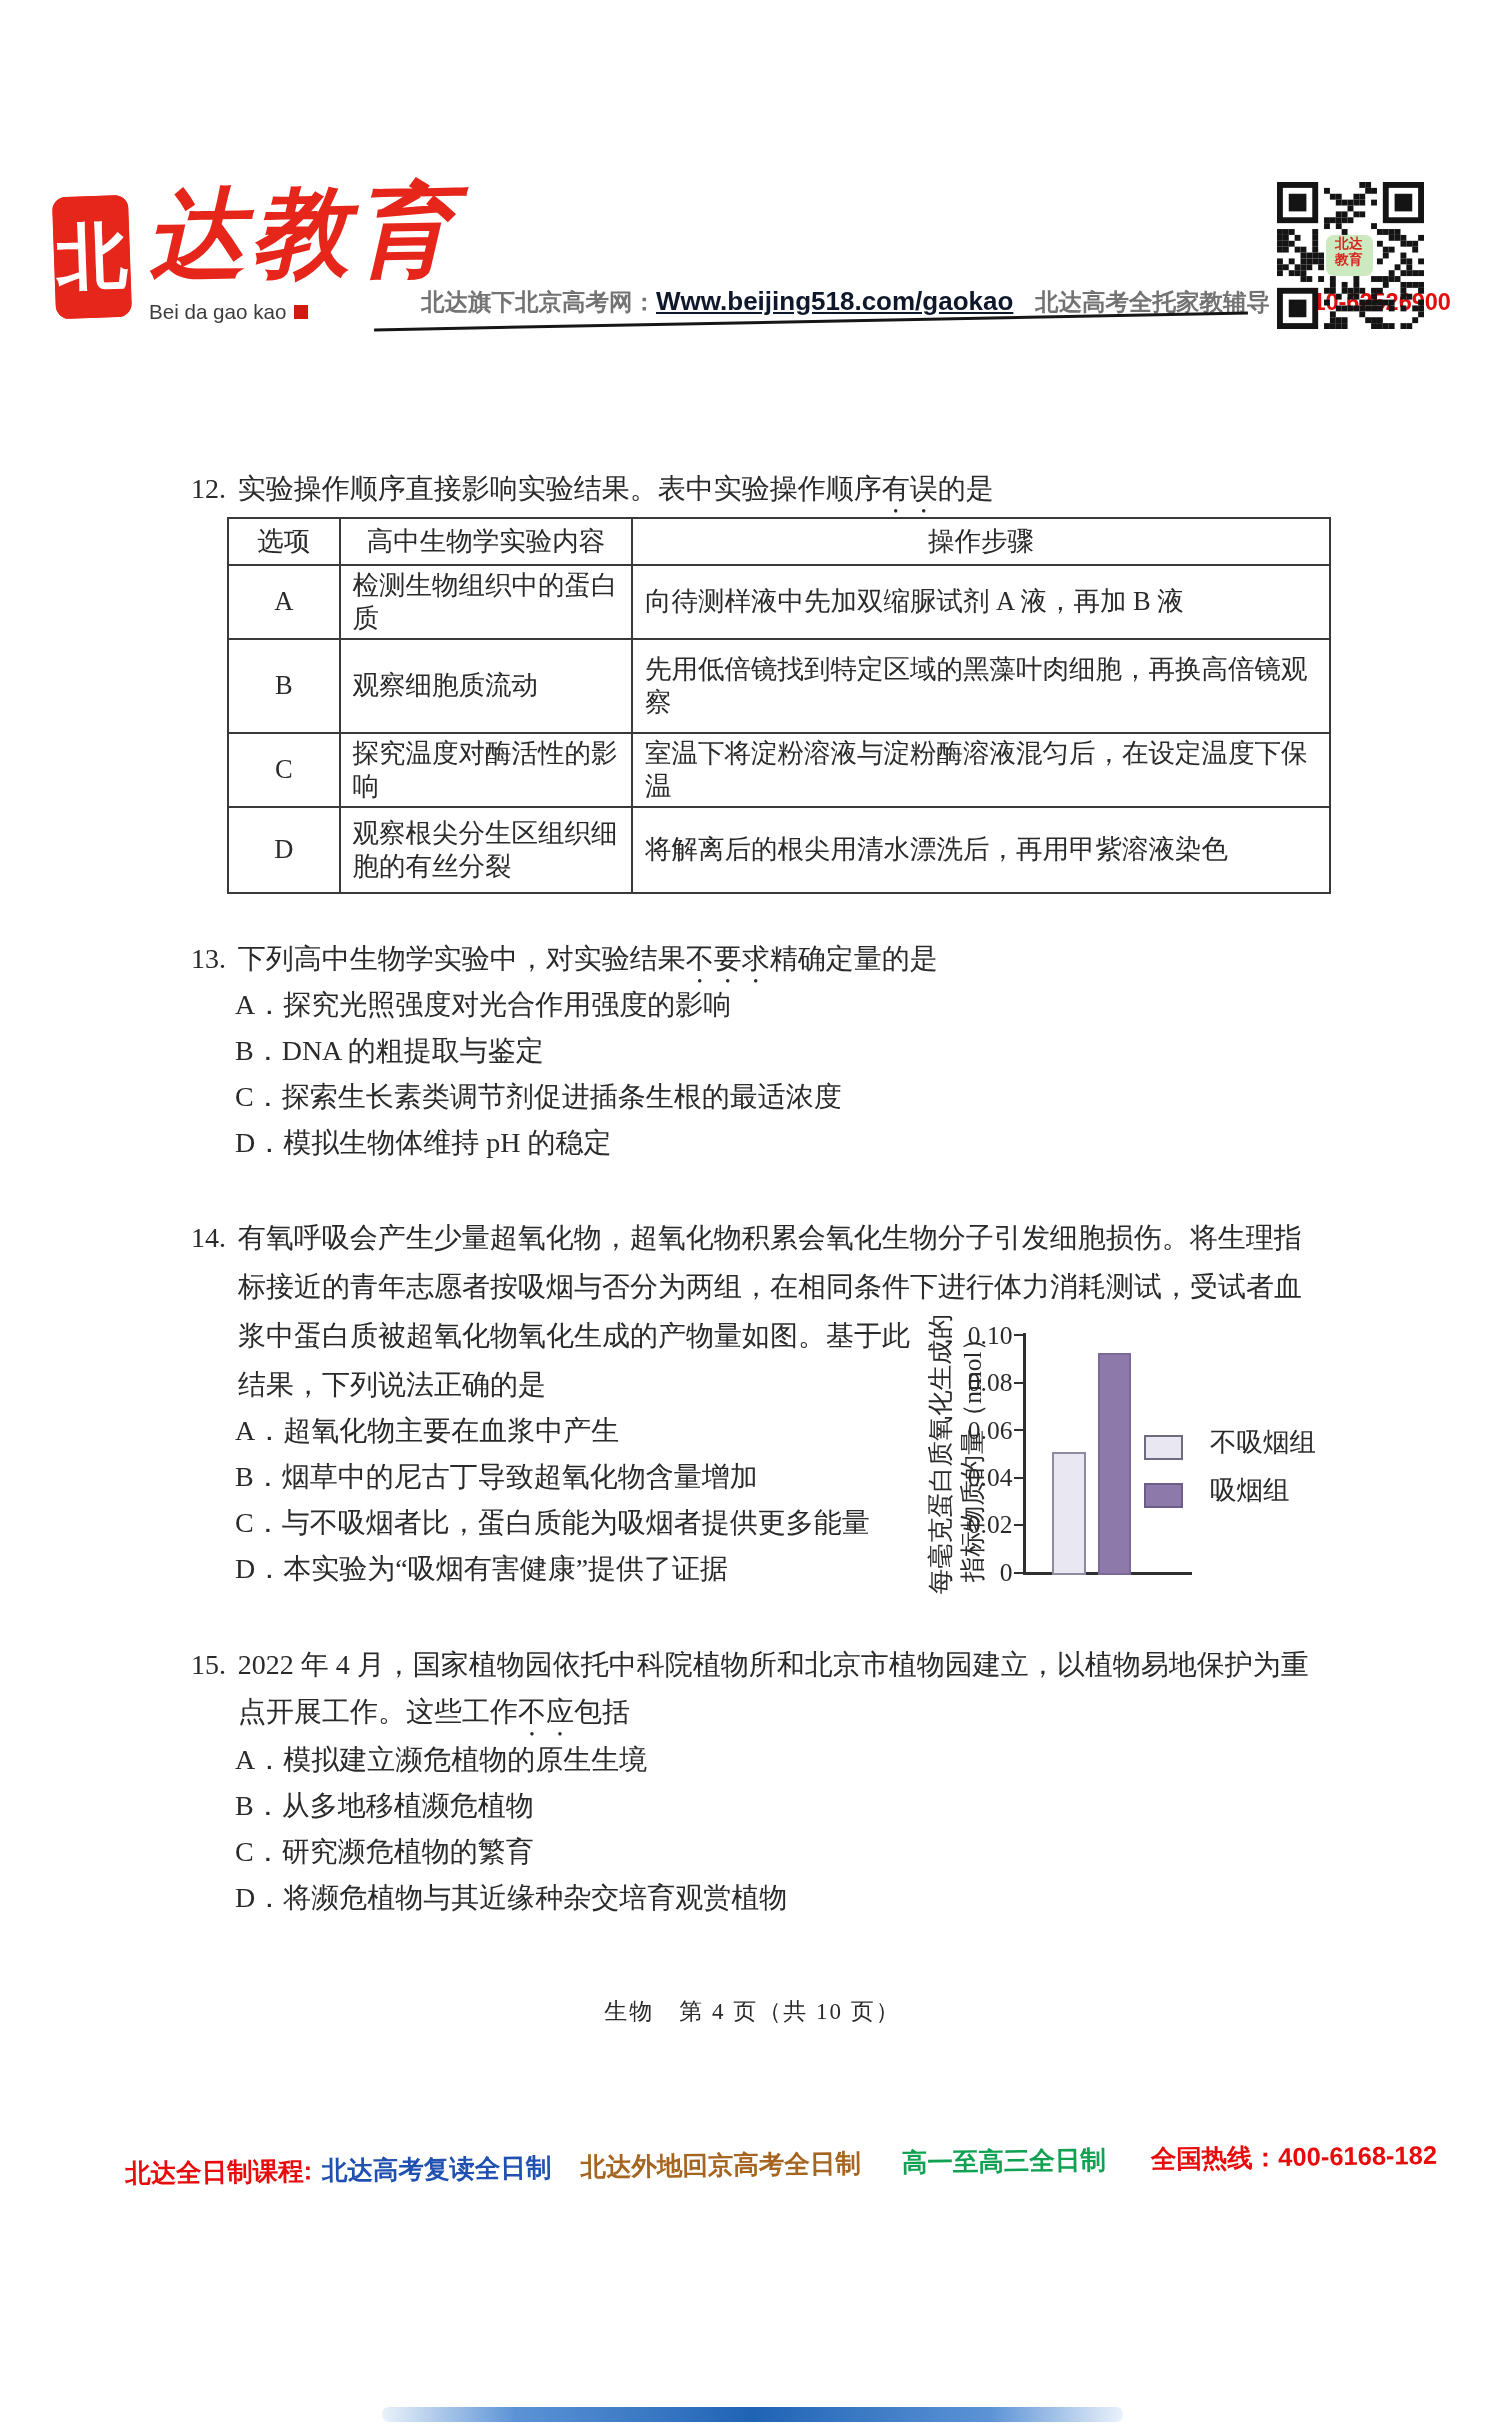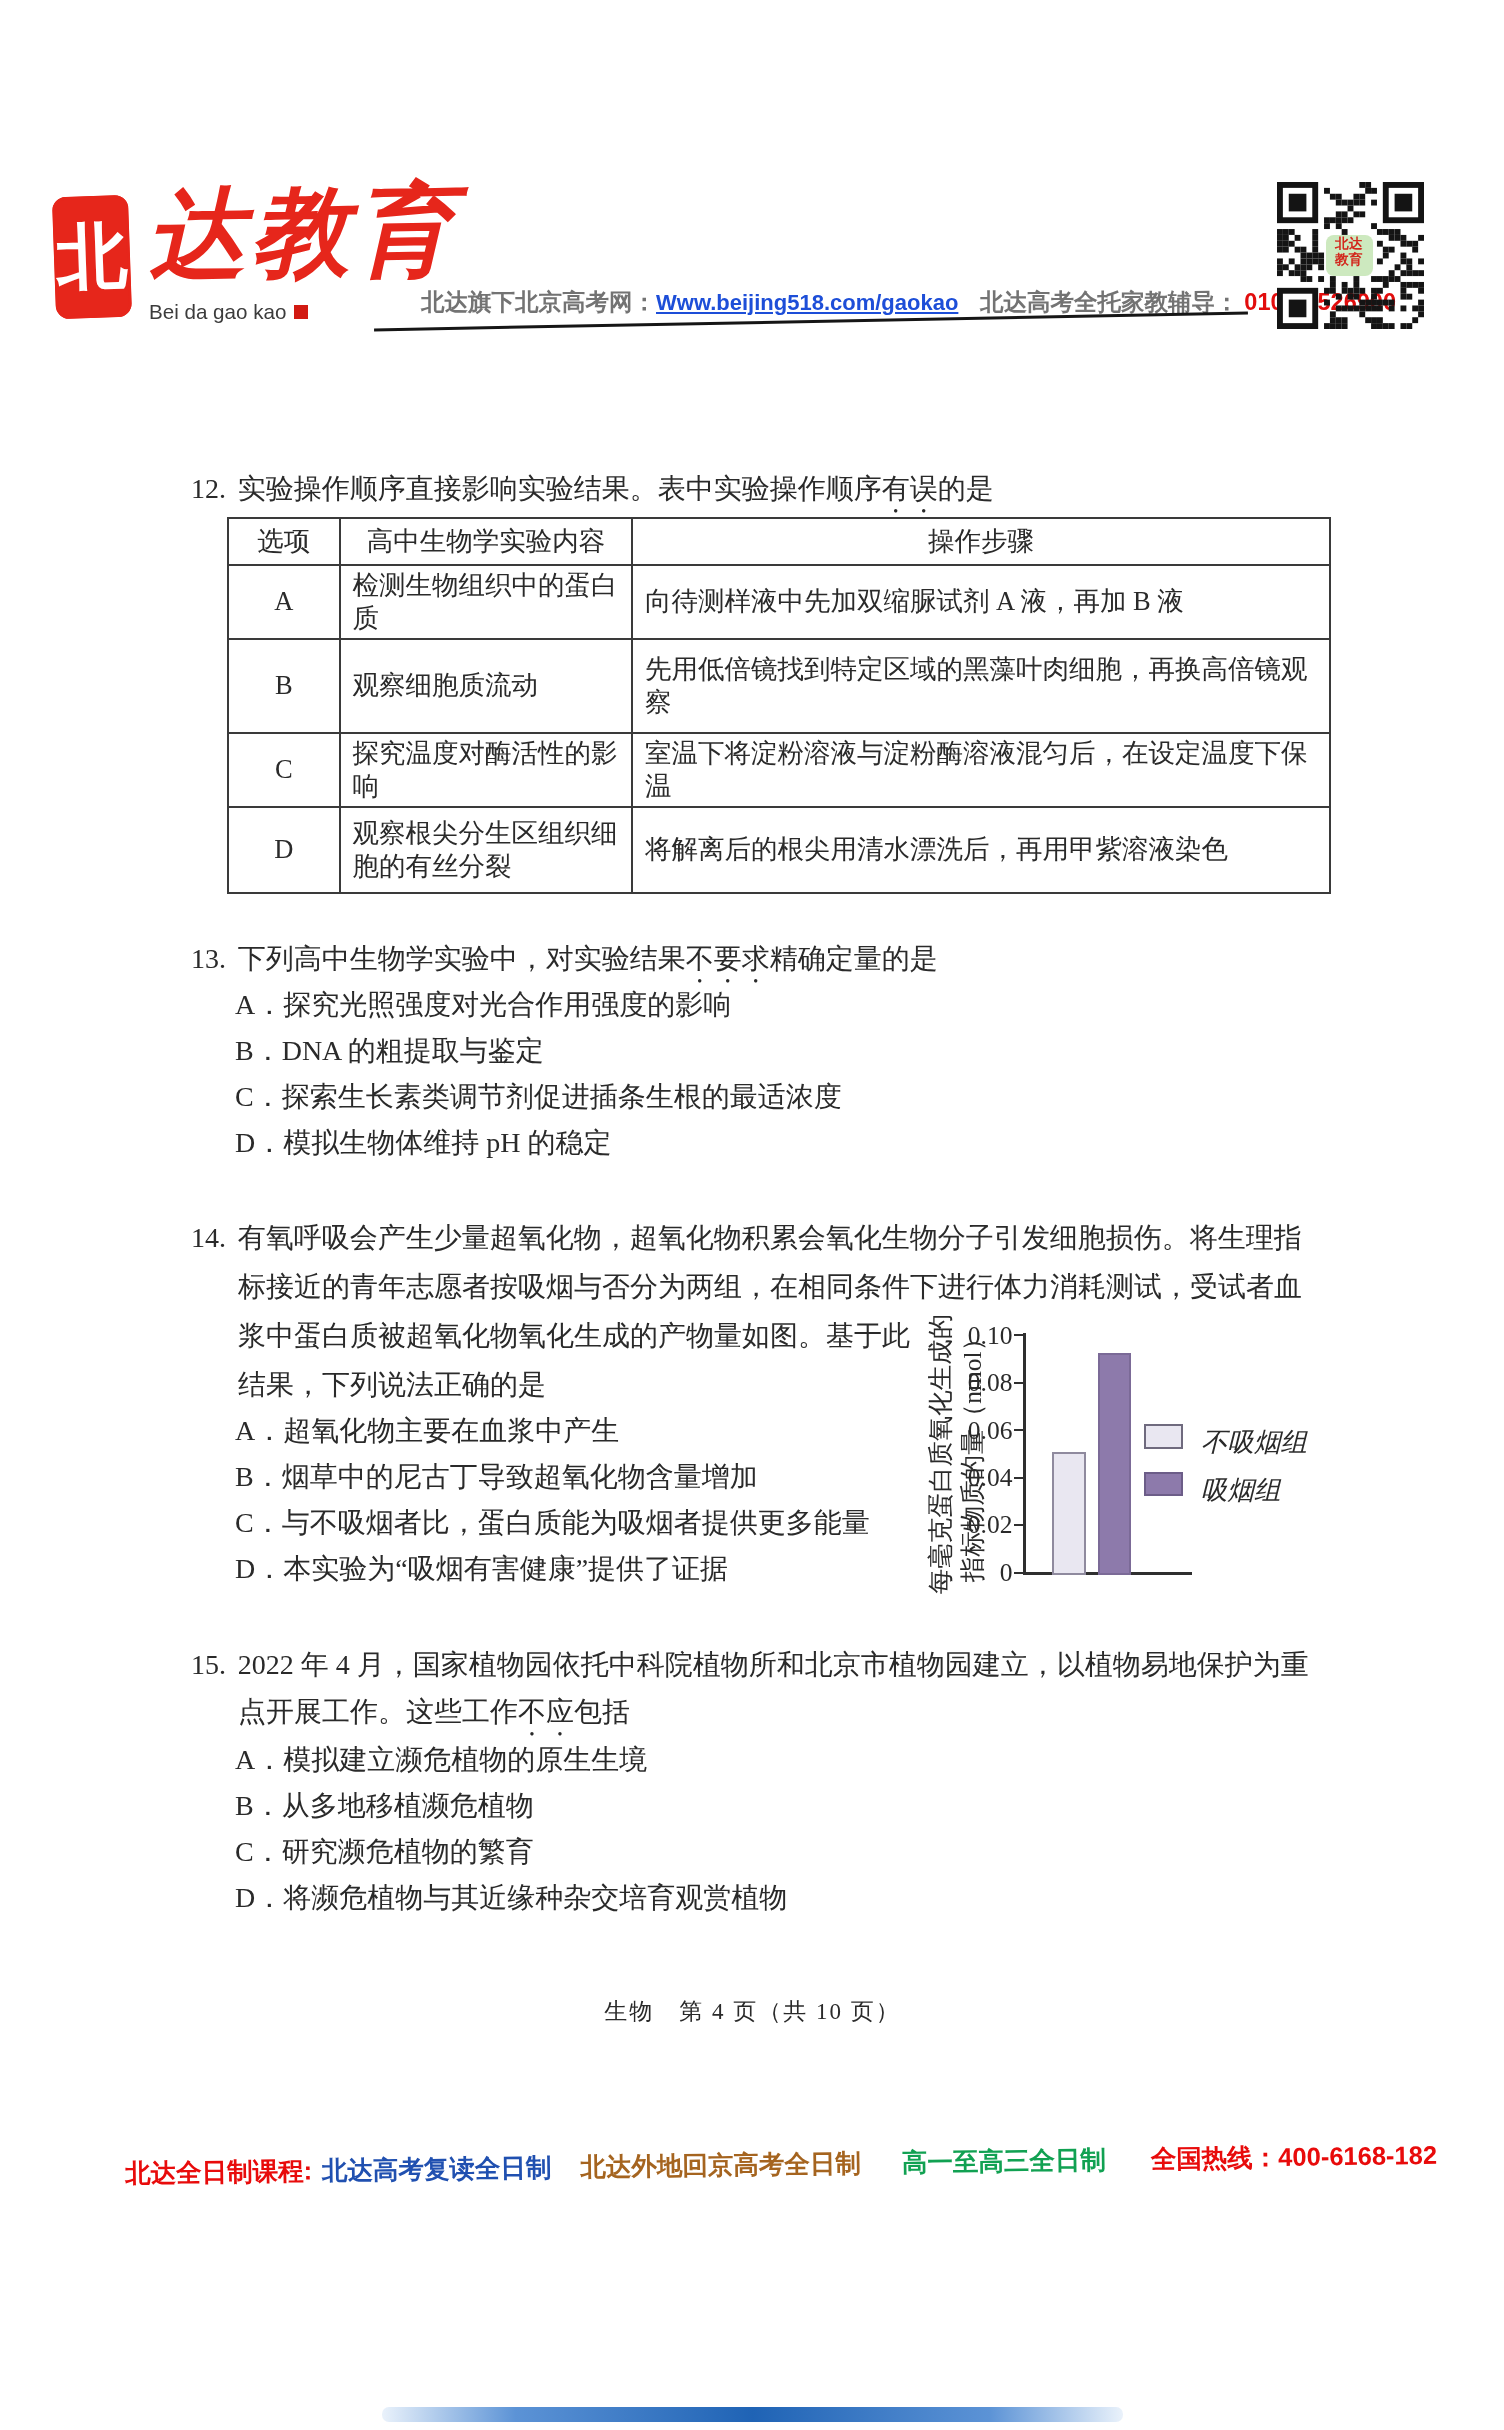--- a/index.html
+++ b/index.html
@@ -13,21 +13,21 @@
         box-shadow:0 0 0 2.9px #e6261b inset;}
   .seal span{color:#fff;font-size:71px;font-weight:bold;font-family:"Liberation Serif",serif;}
   .brand-script{left:147px;top:184px;font-size:98px;line-height:1;color:#e6261b;font-weight:bold;
         font-style:italic;letter-spacing:5.9px;transform:rotate(-1deg);}
   .brand-sub{left:149px;top:300px;font-size:20.6px;color:#3c3c3c;font-family:"Liberation Sans",sans-serif;
         display:flex;align-items:center;gap:7.8px;}
   .red-square{display:inline-block;width:13.7px;height:13.7px;background:#d21a12;}
   .header-line{left:421px;top:286px;font-family:"Liberation Sans",sans-serif;font-weight:bold;
         font-size:23.5px;white-space:nowrap;display:flex;align-items:baseline;}
   .header-line .red{color:#737373;}
-  .header-line .link{color:#1d4ed8;text-decoration:underline;margin-right:21.6px;font-size:22px;}
+  .header-line .link{color:#0f172a;text-decoration:underline;margin-right:21.6px;font-size:26px;}
   .header-line .phone{color:#e20d0d;margin-left:5.9px;}
   .header-rule{left:374px;top:320px;width:874px;height:2.9px;background:#161616;transform:rotate(-1.1deg);}
   .qr-wrap{left:1277px;top:182px;width:147px;height:147px;}
 
   
   .qline{font-size:28px;line-height:39px;white-space:nowrap;}
   .qnum{margin-right:11.8px;text-align:center;}
   .emph{-webkit-text-emphasis:filled dot;text-emphasis:filled dot;
         -webkit-text-emphasis-position:under right;text-emphasis-position:under right;}
   .opts{font-size:28px;line-height:46px;white-space:nowrap;}
@@ -48,21 +48,21 @@
   .chart-ylabel{position:absolute;left:-120px;top:116px;width:339px;text-align:center;
         font-size:25.5px;line-height:32px;transform:rotate(-90deg);white-space:nowrap;}
   .chart-yaxis{position:absolute;left:116px;top:27.4px;width:2.9px;height:241px;background:#2f2f2f;}
   .chart-xaxis{position:absolute;left:116px;top:266px;width:169px;height:2.9px;background:#2f2f2f;}
   .tick-label{position:absolute;width:78px;text-align:right;font-size:25.5px;line-height:25.5px;}
   .tick-mark{position:absolute;width:8.8px;height:2px;background:#2f2f2f;}
   .bar{position:absolute;bottom:37px;}
   .bar-light{left:145px;width:30px;background:#e9e7f1;border:2px solid #8f8a9e;}
   .bar-dark{left:191px;width:29px;background:#8d7aab;border:2px solid #7b6a97;}
   .legend{position:absolute;left:237px;top:118px;font-size:26.5px;}
-  .legend-row{display:flex;align-items:flex-start;gap:18px;margin-bottom:11.8px;font-style:italic;}
+  .legend-row{display:flex;align-items:flex-end;gap:27px;margin-bottom:11.8px;}
   .swatch{display:inline-block;width:35px;height:20.6px;}
   .swatch-light{background:#e9e7f1;border:2px solid #6f6a7e;}
   .swatch-dark{background:#8d7aab;border:2px solid #6c5d88;}
 
   
   .page-footer{left:0;top:1996px;width:1505px;text-align:center;font-size:23px;letter-spacing:2px;}
   .bottom-line{left:125px;top:2147px;width:1304px;display:flex;align-items:baseline;
         font-family:"Liberation Sans",sans-serif;font-weight:bold;font-size:25.5px;
         white-space:nowrap;transform:rotate(-0.8deg);}
   .seg-red{color:#e80b0b;} .seg-blue{color:#2050b0;margin-left:9.8px;}

